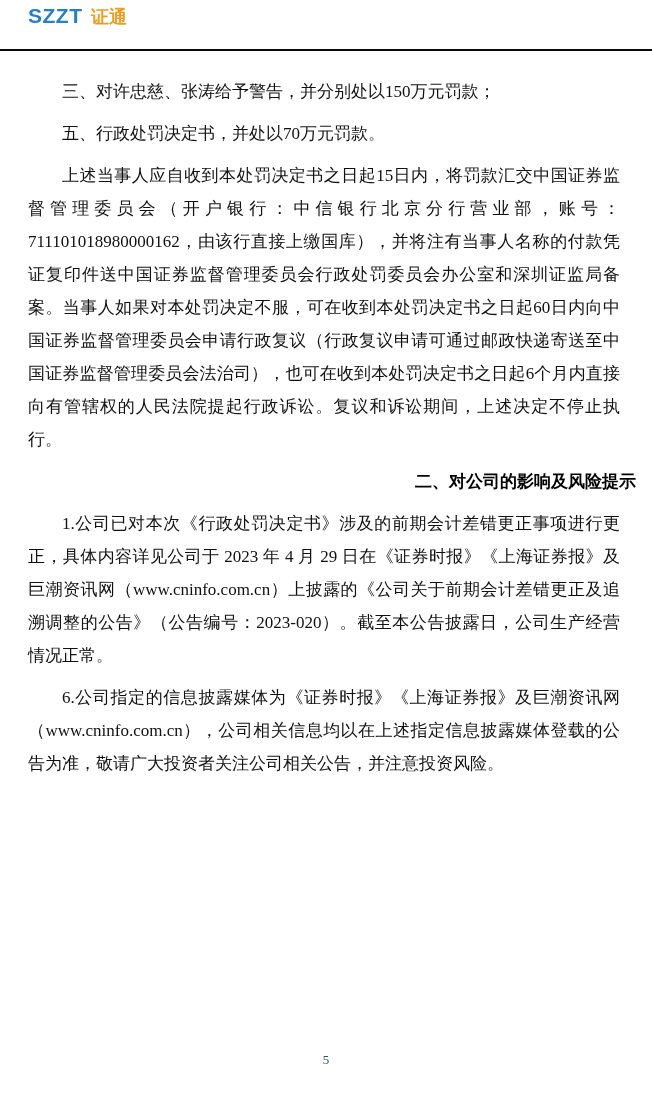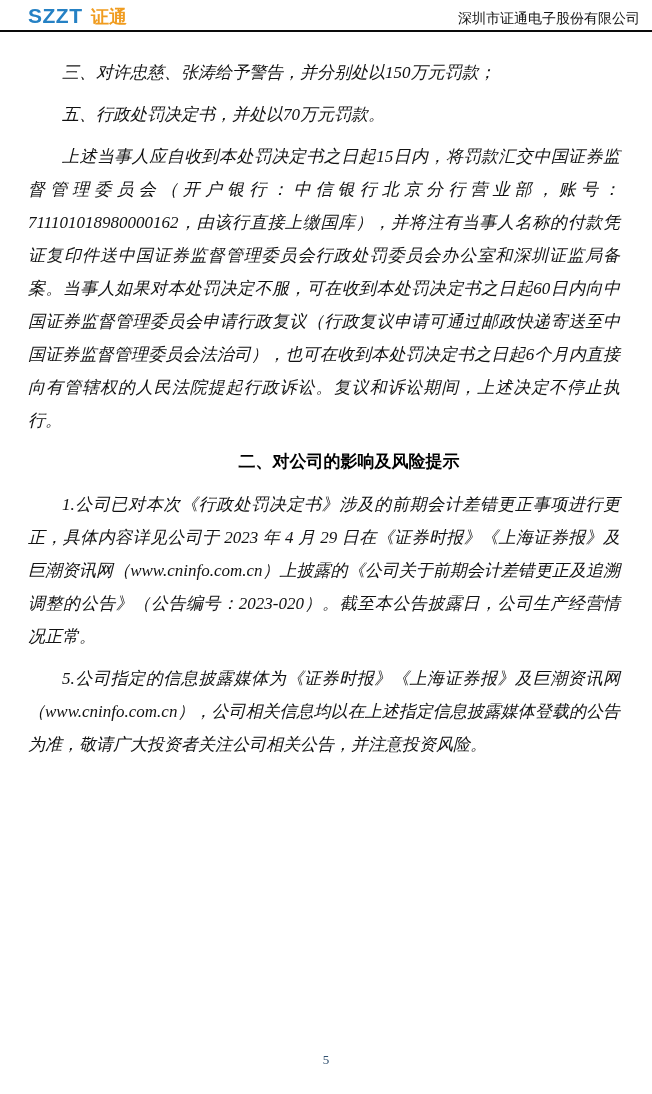--- a/index.html
+++ b/index.html
@@ -18,21 +18,21 @@
     width: 652px;
     height: 1094px;
     background: #ffffff;
     overflow: hidden;
     box-sizing: border-box;
   }
   .header {
     display: flex;
     justify-content: space-between;
     align-items: flex-end;
-    padding: 4px 12px 0 28px;
+    padding: 4px 12px 19px 28px;
     border-bottom: 2.5px solid #0a0a0a;
   }
   .logo {
     font-family: "Liberation Sans", "DejaVu Sans", sans-serif;
     font-weight: bold;
     white-space: nowrap;
     line-height: 24px;
   }
   .logo-latin {
     color: #2581c4;
@@ -52,30 +52,29 @@
   }
   .content {
     padding: 24px 16px 0 28px;
     font-size: 17px;
     line-height: 33px;
     text-align: justify;
   }
   .content p {
     margin: 0 16px 9px 0;
     text-indent: 2em;
-    font-style: italic;
   }
   .section-heading {
-    font-family: Liberation Mono, monospace;
+    font-family: Liberation Serif, serif;
     font-size: 17px;
     font-weight: bold;
     line-height: 33px;
     margin: 6px 0 9px 0;
     text-indent: 2em;
-    text-align: center;
+    text-align: right;
     color: #000000;
   }
   .page-footer {
     position: absolute;
     left: 0;
     right: 0;
     bottom: 26px;
     text-align: center;
   }
   .page-number {
@@ -86,29 +85,28 @@
 </head>
 <body>
 
 <div class="page">
 
   <header class="header">
     <div class="logo">
       <span class="logo-latin">SZZT</span>
       <span class="logo-cjk">证通</span>
     </div>
-    <div class="company-name">深圳市证通电子股份有限公司</div>
   </header>
 
   <main class="content">
     <p>三、对许忠慈、张涛给予警告，并分别处以150万元罚款；</p>
     <p>五、行政处罚决定书，并处以70万元罚款。</p>
     <p>上述当事人应自收到本处罚决定书之日起15日内，将罚款汇交中国证券监督管理委员会（开户银行：中信银行北京分行营业部，账号：711101018980000162，由该行直接上缴国库），并将注有当事人名称的付款凭证复印件送中国证券监督管理委员会行政处罚委员会办公室和深圳证监局备案。当事人如果对本处罚决定不服，可在收到本处罚决定书之日起60日内向中国证券监督管理委员会申请行政复议（行政复议申请可通过邮政快递寄送至中国证券监督管理委员会法治司），也可在收到本处罚决定书之日起6个月内直接向有管辖权的人民法院提起行政诉讼。复议和诉讼期间，上述决定不停止执行。</p>
     <h2 class="section-heading">二、对公司的影响及风险提示</h2>
     <p>1.公司已对本次《行政处罚决定书》涉及的前期会计差错更正事项进行更正，具体内容详见公司于 2023 年 4 月 29 日在《证券时报》《上海证券报》及巨潮资讯网（www.cninfo.com.cn）上披露的《公司关于前期会计差错更正及追溯调整的公告》（公告编号：2023-020）。截至本公告披露日，公司生产经营情况正常。</p>
-    <p>5.公司指定的信息披露媒体为《证券时报》《上海证券报》及巨潮资讯网（www.cninfo.com.cn），公司相关信息均以在上述指定信息披露媒体登载的公告为准，敬请广大投资者关注公司相关公告，并注意投资风险。</p>
+    <p>6.公司指定的信息披露媒体为《证券时报》《上海证券报》及巨潮资讯网（www.cninfo.com.cn），公司相关信息均以在上述指定信息披露媒体登载的公告为准，敬请广大投资者关注公司相关公告，并注意投资风险。</p>
   </main>
 
   <footer class="page-footer">
     <span class="page-number">5</span>
   </footer>
 
 </div>
 
 </body></html>

